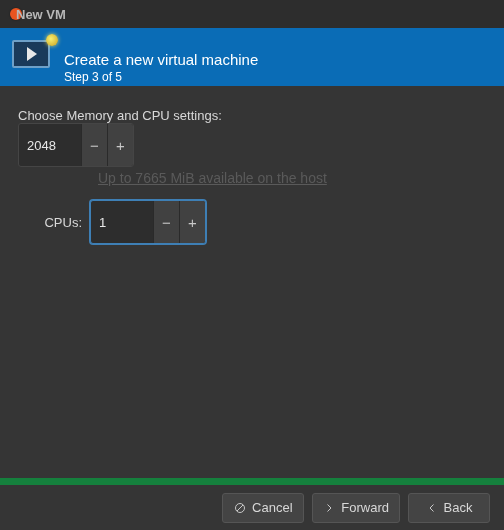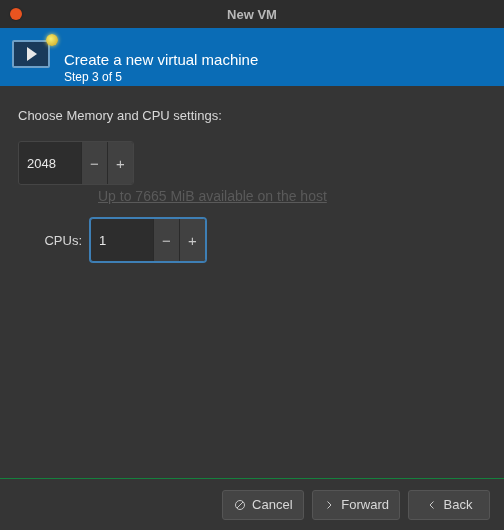--- a/index.html
+++ b/index.html
@@ -22,22 +22,21 @@
   .window-close {
     width: 12px;
     height: 12px;
     border-radius: 50%;
     background: #e95420;
     margin-left: 10px;
     box-shadow: 0 0 2px rgba(0,0,0,0.4);
   }
   .titlebar-title {
     position: absolute;
-    left: 0; right: 0;
-    text-align: center;
+    left: 16px; right: 0;
     color: #b8b8b8;
     font-weight: 600;
     font-size: 13px;
     pointer-events: none;
   }
   .header-banner {
     background: #0a6cb6;
     height: 58px;
     display: flex;
     align-items: center;
@@ -83,21 +82,20 @@
   .header-text .step {
     color: #ffffff;
     font-size: 12px;
     margin-top: 2px;
   }
   .body {
     padding: 22px 18px 18px 18px;
   }
   .instruction {
     color: #d8d8d8;
-    margin-bottom: 18px;
   }
   .form-row {
     display: flex;
     align-items: center;
     margin-bottom: 2px;
   }
   .form-label {
     width: 72px;
     text-align: right;
     padding-right: 8px;
@@ -150,21 +148,21 @@
   }
   .footer {
     position: absolute;
     bottom: 0; left: 0; right: 0;
     height: 52px;
     display: flex;
     justify-content: flex-end;
     align-items: center;
     padding: 0 14px;
     gap: 8px;
-    border-top: 1px solid #15803d;
+    border-top: 7px solid #15803d;
     background: #353535;
   }
   .btn {
     height: 30px;
     min-width: 82px;
     background: #444444;
     border: 1px solid #555555;
     border-radius: 3px;
     color: #d8d8d8;
     font-size: 13px;

